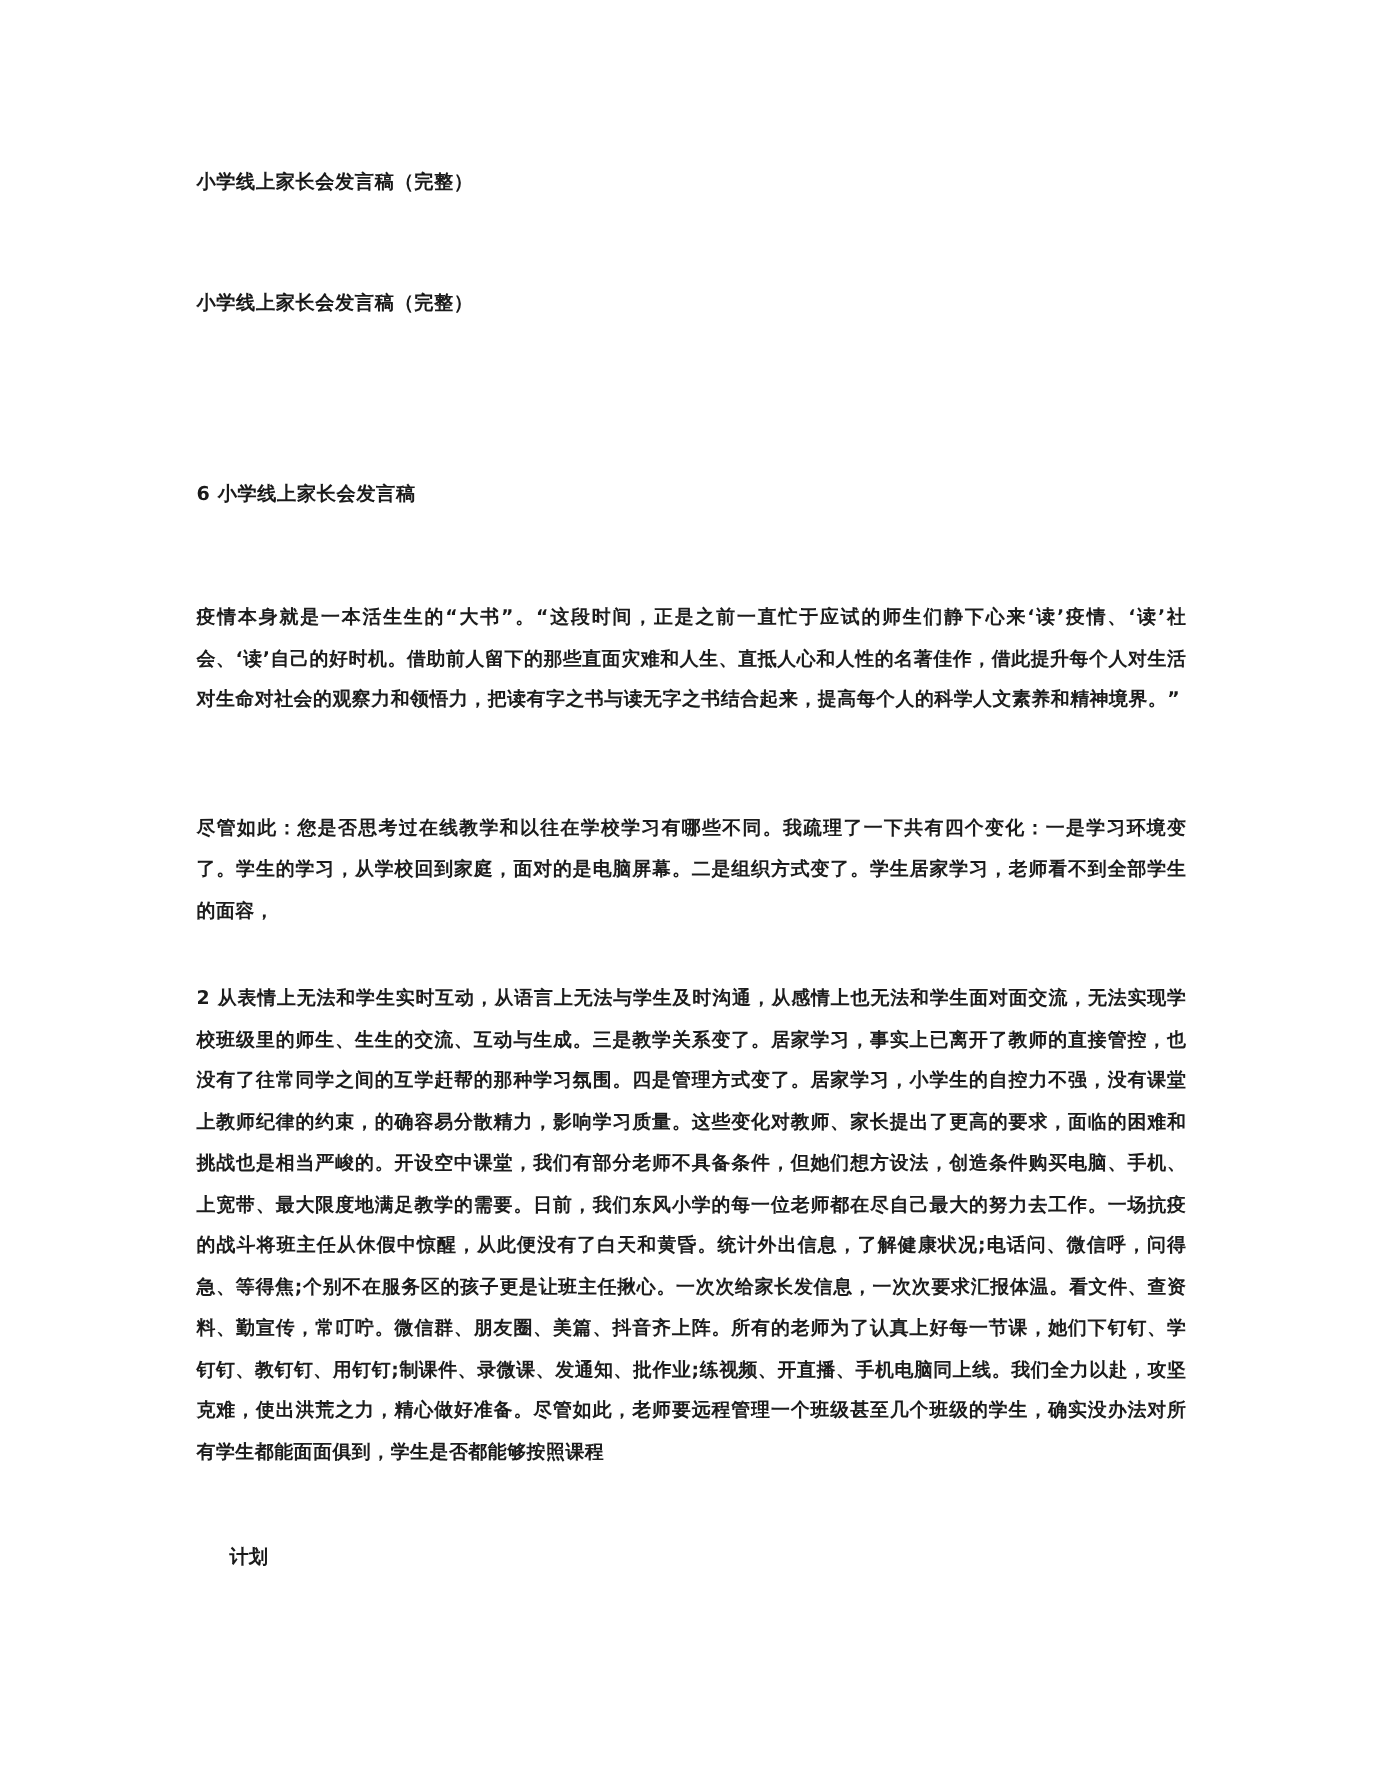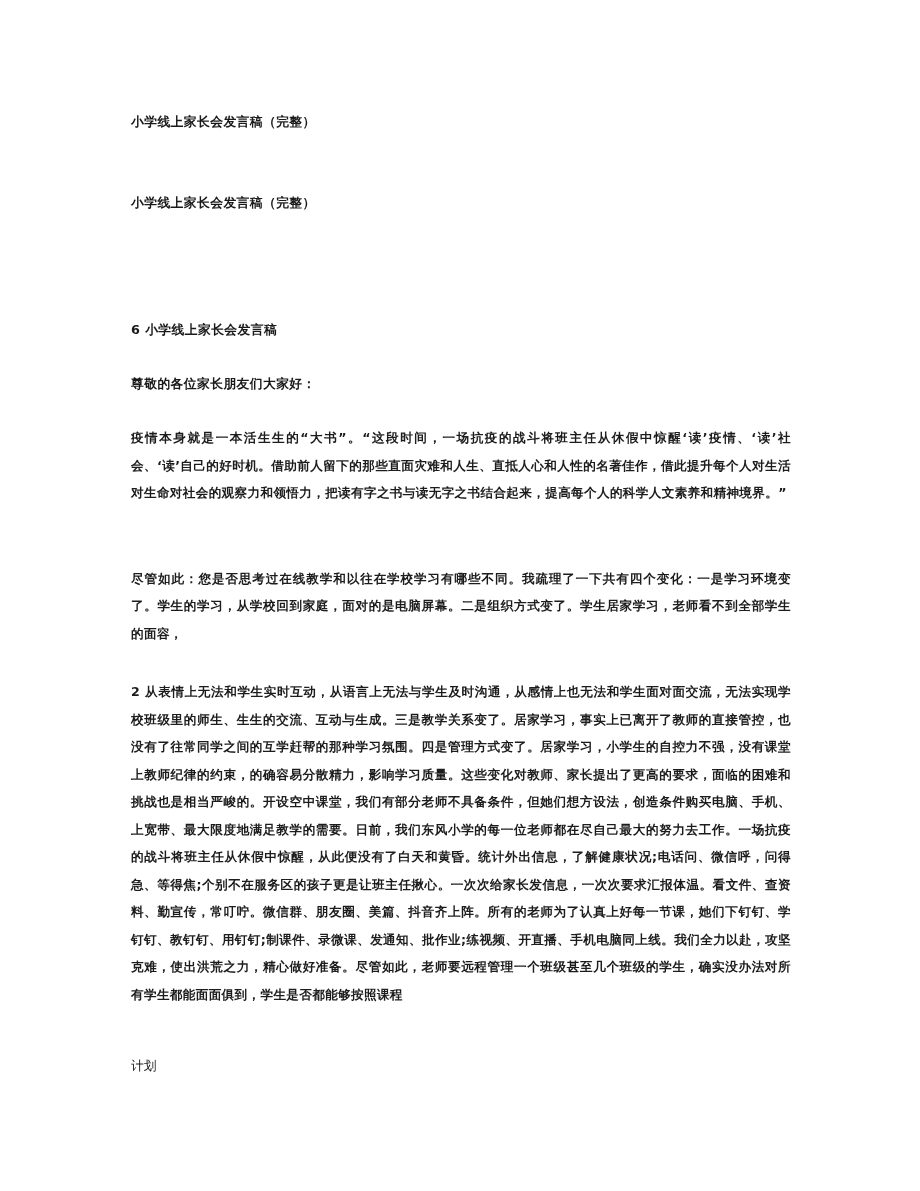--- a/index.html
+++ b/index.html
@@ -51,22 +51,23 @@
     font-weight: 700;
     line-height: 27px;
     letter-spacing: 0.4px;
   }
   .block {
     text-align: justify;
     text-justify: inter-ideograph;
   }
   .tail {
     font-size: 12.8px;
-    font-weight: 400;
+    font-weight: 700;
     line-height: 27px;
+    margin-left: 22px;
   }
 </style>
 </head>
 <body>
 
 <div class="page">
   <div class="content">
 
     <div class="title-line">小学线上家长会发言稿（完整）</div>
     <div class="spacer-sm"></div>
@@ -76,24 +77,23 @@
     <div class="title-line">小学线上家长会发言稿（完整）</div>
     <div class="spacer-sm"></div>
 
 
     <div class="spacer-lg"></div>
     <div class="spacer-sm"></div>
 
     <div class="heading">6 小学线上家长会发言稿</div>
     <div class="spacer-sm"></div>
 
-    <div class="heading">尊敬的各位家长朋友们大家好：</div>
     <div class="spacer-sm"></div>
 
-    <p class="para block">疫情本身就是一本活生生的“大书”。“这段时间，一场抗疫的战斗将班主任从休假中惊醒‘读’疫情、‘读’社会、‘读’自己的好时机。借助前人留下的那些直面灾难和人生、直抵人心和人性的名著佳作，借此提升每个人对生活对生命对社会的观察力和领悟力，把读有字之书与读无字之书结合起来，提高每个人的科学人文素养和精神境界。”</p>
+    <p class="para block">疫情本身就是一本活生生的“大书”。“这段时间，正是之前一直忙于应试的师生们静下心来‘读’疫情、‘读’社会、‘读’自己的好时机。借助前人留下的那些直面灾难和人生、直抵人心和人性的名著佳作，借此提升每个人对生活对生命对社会的观察力和领悟力，把读有字之书与读无字之书结合起来，提高每个人的科学人文素养和精神境界。”</p>
     <div class="spacer-md"></div>
 
     <div class="spacer-sm"></div>
 
     <p class="para block">尽管如此：您是否思考过在线教学和以往在学校学习有哪些不同。我疏理了一下共有四个变化：一是学习环境变了。学生的学习，从学校回到家庭，面对的是电脑屏幕。二是组织方式变了。学生居家学习，老师看不到全部学生的面容，</p>
     <div class="spacer-md"></div>
 
     <p class="para block">2 从表情上无法和学生实时互动，从语言上无法与学生及时沟通，从感情上也无法和学生面对面交流，无法实现学校班级里的师生、生生的交流、互动与生成。三是教学关系变了。居家学习，事实上已离开了教师的直接管控，也没有了往常同学之间的互学赶帮的那种学习氛围。四是管理方式变了。居家学习，小学生的自控力不强，没有课堂上教师纪律的约束，的确容易分散精力，影响学习质量。这些变化对教师、家长提出了更高的要求，面临的困难和挑战也是相当严峻的。开设空中课堂，我们有部分老师不具备条件，但她们想方设法，创造条件购买电脑、手机、上宽带、最大限度地满足教学的需要。日前，我们东风小学的每一位老师都在尽自己最大的努力去工作。一场抗疫的战斗将班主任从休假中惊醒，从此便没有了白天和黄昏。统计外出信息，了解健康状况;电话问、微信呼，问得急、等得焦;个别不在服务区的孩子更是让班主任揪心。一次次给家长发信息，一次次要求汇报体温。看文件、查资料、勤宣传，常叮咛。微信群、朋友圈、美篇、抖音齐上阵。所有的老师为了认真上好每一节课，她们下钉钉、学钉钉、教钉钉、用钉钉;制课件、录微课、发通知、批作业;练视频、开直播、手机电脑同上线。我们全力以赴，攻坚克难，使出洪荒之力，精心做好准备。尽管如此，老师要远程管理一个班级甚至几个班级的学生，确实没办法对所有学生都能面面俱到，学生是否都能够按照课程</p>
     <div class="spacer-md"></div>
 

